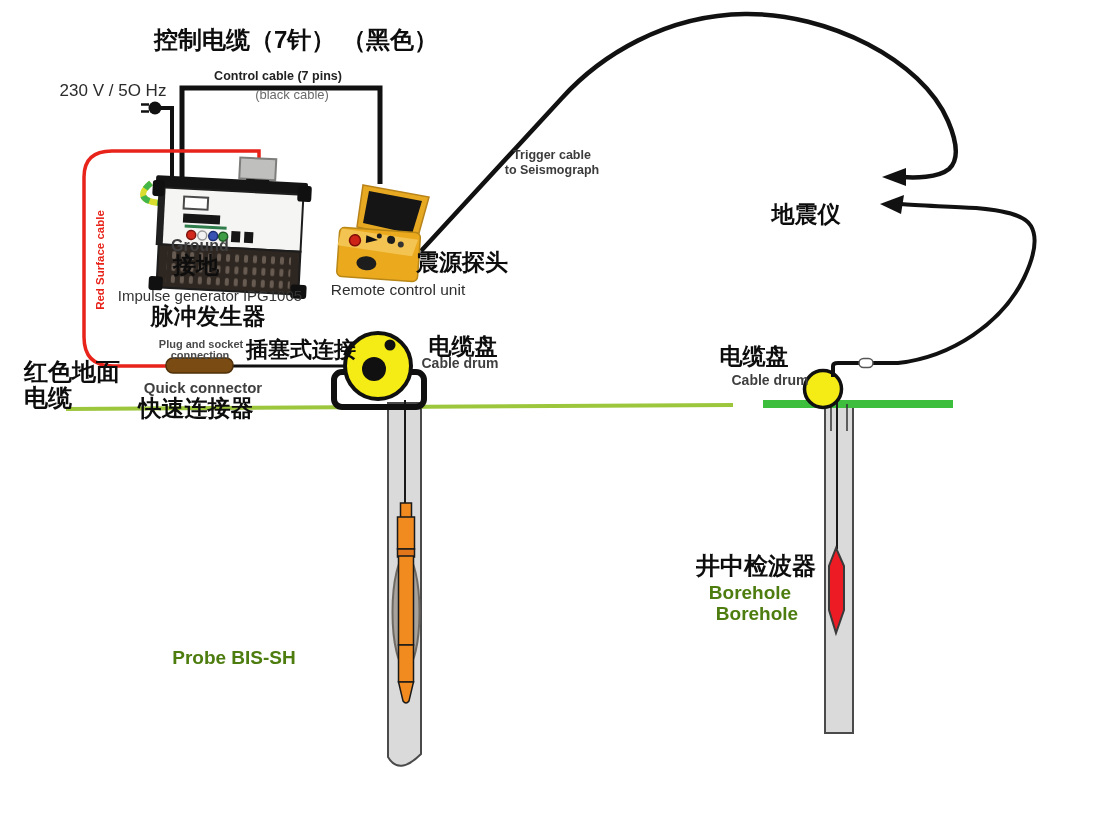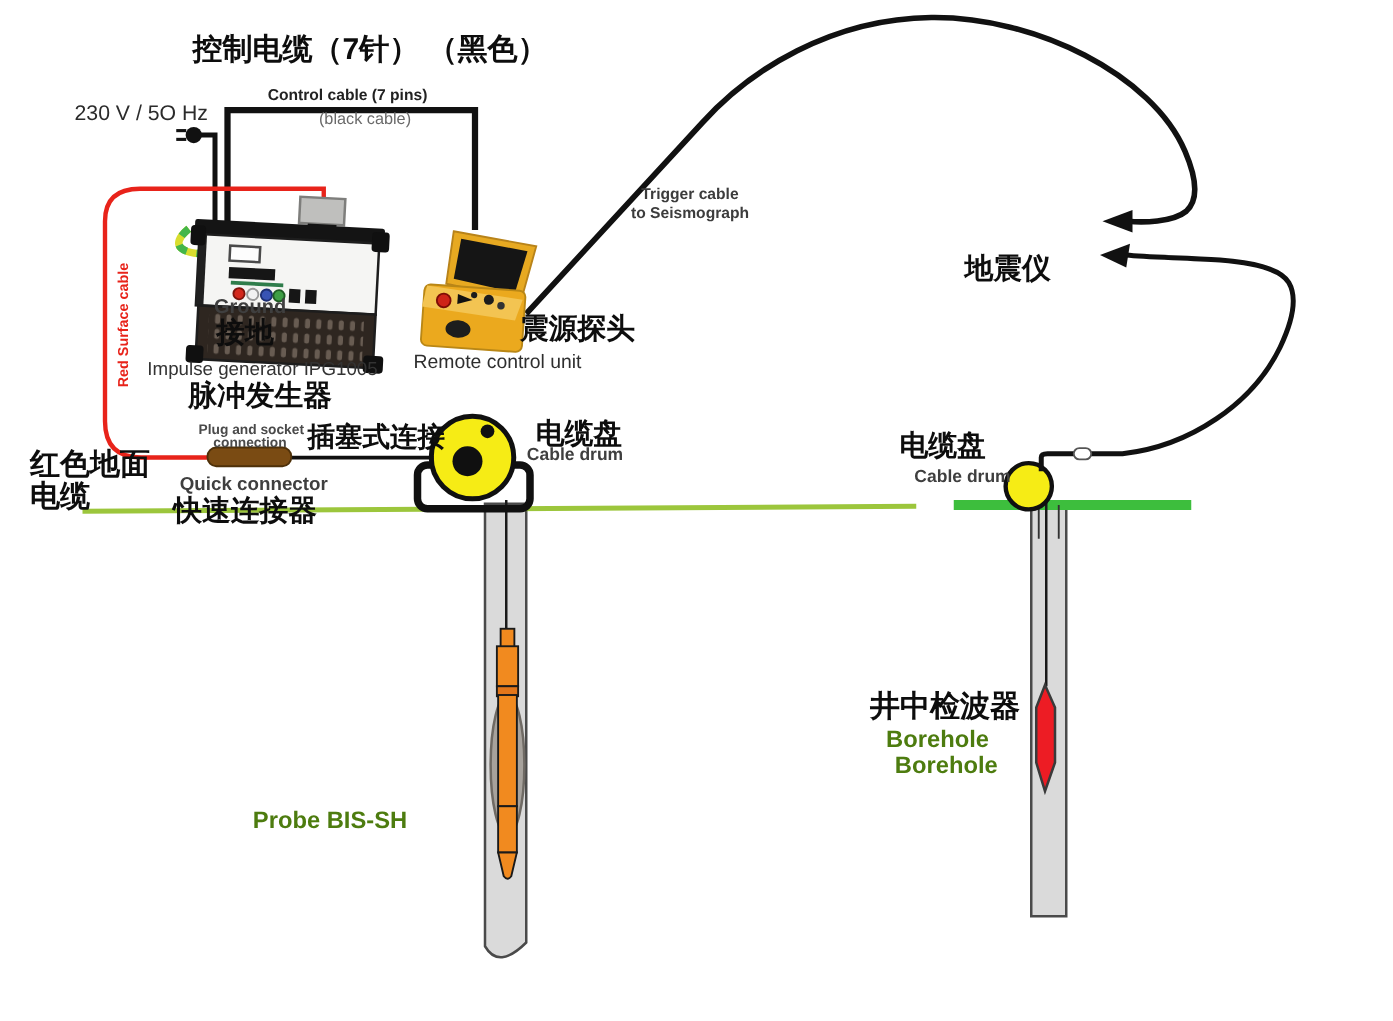--- a/index.html
+++ b/index.html
@@ -155,19 +155,19 @@
 
 <div class="lbl cn-xl" style="left:462px;top:263px;">震源探头</div>
 <div class="lbl" style="left:398px;top:290px;font-size:15.5px;color:#2e2e2e;">Remote control unit</div>
 
 <div class="lbl cn-xl" style="left:463px;top:347px;">电缆盘</div>
 <div class="lbl en-md" style="left:460px;top:364px;font-size:14px;">Cable drum</div>
 
 <div class="lbl cn-xl" style="left:754px;top:357px;">电缆盘</div>
 <div class="lbl en-md" style="left:770px;top:381px;font-size:14px;">Cable drum</div>
 
-<div class="lbl en-lg" style="left:264px;top:658px;">Probe BIS-SH</div>
+<div class="lbl en-lg" style="left:234px;top:658px;">Probe BIS-SH</div>
 
 <div class="lbl cn-xl" style="left:756px;top:566px;font-size:24px;">井中检波器</div>
 <div class="lbl en-lg" style="left:750px;top:593px;">Borehole</div>
 <div class="lbl en-lg" style="left:757px;top:614px;">Borehole</div>
 
 </div>
 
 </body></html>

